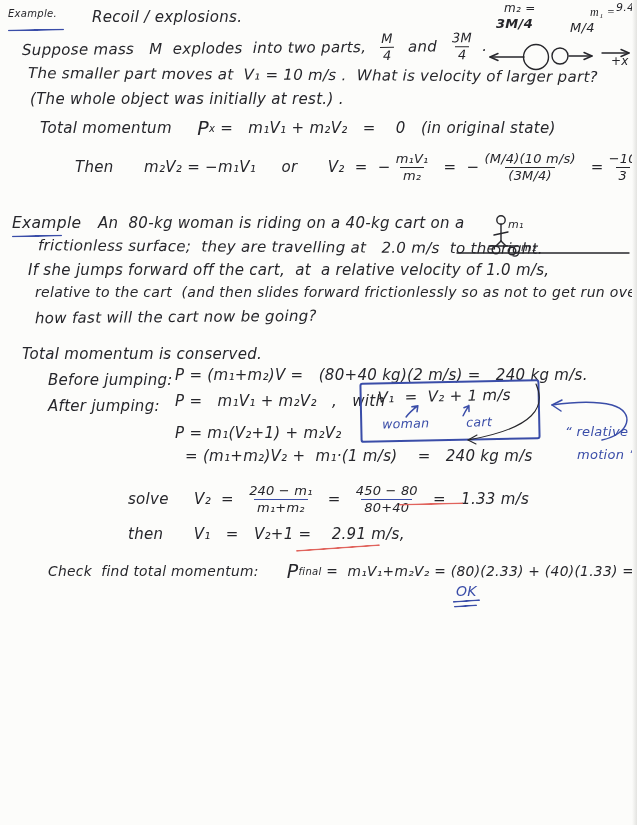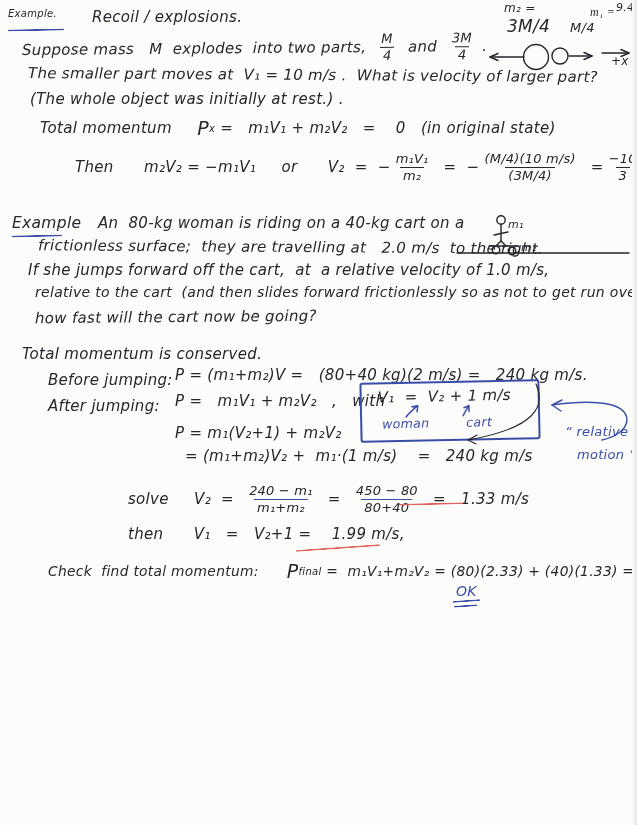--- a/index.html
+++ b/index.html
@@ -44,21 +44,21 @@
     <line class="ink" x1="46" y1="47" x2="12" y2="47"></line>
     <path class="ink" d="M12,47 L20,43.5 M12,47 L20,50.5"></path>
     <circle class="ink" cx="58" cy="47" r="12.5"></circle>
     <circle class="ink" cx="82" cy="46" r="8"></circle>
     <line class="ink" x1="91" y1="46" x2="114" y2="46"></line>
     <path class="ink" d="M114,46 L106,42.5 M114,46 L106,49.5"></path>
     <line class="ink" x1="124" y1="43" x2="151" y2="43"></line>
     <path class="ink" d="M151,43 L143,39.5 M151,43 L143,46.5"></path>
   </svg>
   <div class="line sm" style="left:504px;top:1px;">m₂ =</div>
-  <div class="line sm" style="left:507px;top:16px;font-size:17px;">3M/4</div>
+  <div class="line sm" style="left:496px;top:16px;font-size:13px;font-weight:bold;">3M/4</div>
   <div class="line sm" style="left:590px;top:5px;font-family:Liberation Serif, serif;">m₁ =</div>
   <div class="line sm" style="left:570px;top:20px;font-size:13px;">M/4</div>
   <div class="line sm" style="left:611px;top:54px;">+x</div>
 
   <div class="row tilt1" style="left:22px;top:30px;height:36px;">
     <span>Suppose mass   M  explodes  into two parts,  </span>
     <span class="frac">
       <span class="num">M</span>
       <span class="den">4</span>
     </span>
@@ -174,21 +174,21 @@
       <span class="den">80+40</span>
     </span>
     <span>  =   </span>
     <span>1.33 m/s</span>
   </div>
   <div class="ul-red" style="left:399px;top:503px;width:64px;transform:rotate(-1.5deg);"></div>
 
   <div class="row" style="left:128px;top:522px;height:24px;">
     <span>then      </span>
     <span>V₁   =   V₂+1 =    </span>
-    <span>1.99 m/s,</span>
+    <span>2.91 m/s,</span>
   </div>
   <div class="ul-red" style="left:296px;top:547px;width:84px;transform:rotate(-4deg);"></div>
 
   <div class="row" style="left:48px;top:558px;height:26px;font-size:13.8px;">
     <span>Check  find total momentum:      </span>
     <span class="psym">P</span>
       <sub>final</sub>
     <span> =  m₁V₁+m₂V₂ = (80)(2.33) + (40)(1.33) =   240 kg·m/s</span>
   </div>
 

